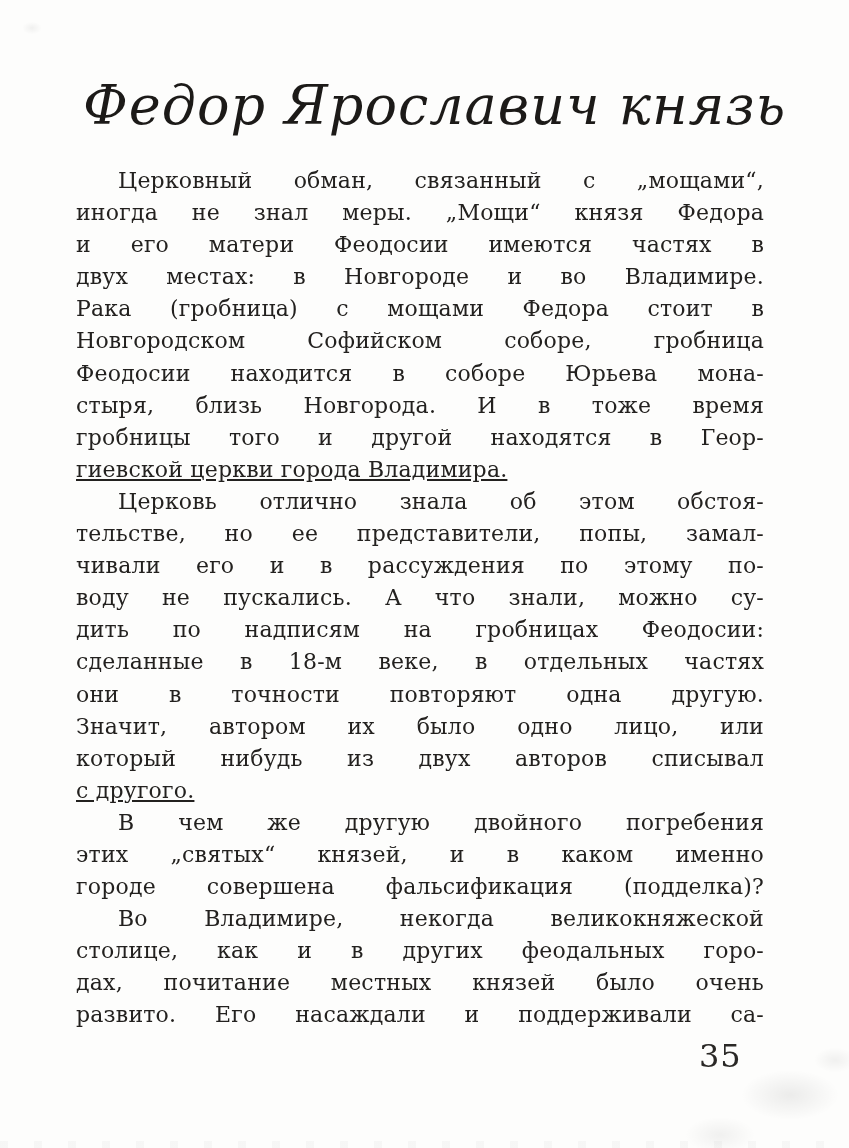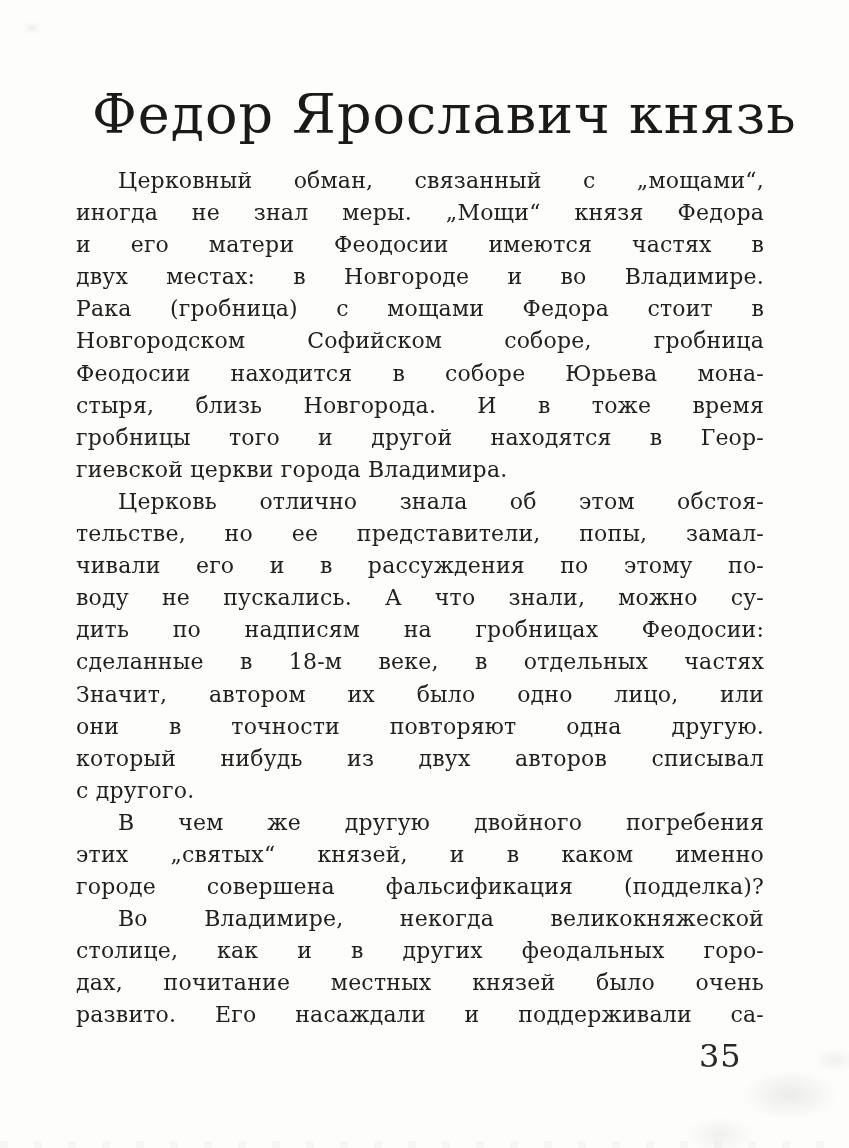--- a/index.html
+++ b/index.html
@@ -19,27 +19,28 @@
       radial-gradient(70px 36px at 790px 1095px, rgba(0,0,0,0.07), transparent 70%),
       radial-gradient(50px 26px at 720px 1135px, rgba(0,0,0,0.05), transparent 70%),
       radial-gradient(30px 18px at 835px 1060px, rgba(0,0,0,0.05), transparent 70%),
       #fdfdfc;
   }
   .title {
     position: absolute;
     top: 66px;
     left: 75px;
     width: 690px;
-    margin: 17px;
+    margin: 8px;
     font-size: 54px;
     font-weight: normal;
     letter-spacing: 1px;
     text-align: left;
     white-space: nowrap;
     color: #1c1a18;
+    font-style: italic;
   }
   .body-text {
     position: absolute;
     top: 165px;
     left: 76px;
     width: 688px;
     font-size: 22px;
     line-height: 32.1px;
     letter-spacing: 0.2px;
     color: #23211f;
@@ -47,20 +48,21 @@
   .para { margin: 0; }
   .line {
     text-align: justify;
     text-align-last: justify;
     -moz-text-align-last: justify;
     white-space: normal;
   }
   .line.first { text-indent: 42px; }
   .line.last {
     text-align-last: left;
+    text-decoration: underline;
     -moz-text-align-last: left;
   }
   .page-number {
     position: absolute;
     top: 1037px;
     left: 699px;
     font-size: 32px;
     letter-spacing: 1px;
     color: #2a2826;
   }
@@ -94,22 +96,22 @@
         <div class="line">гробницы того и другой находятся в Геор-</div>
         <div class="line last">гиевской церкви города Владимира.</div>
       </div>
     <div class="para">
         <div class="line first">Церковь отлично знала об этом обстоя-</div>
         <div class="line">тельстве, но ее представители, попы, замал-</div>
         <div class="line">чивали его и в рассуждения по этому по-</div>
         <div class="line">воду не пускались. А что знали, можно су-</div>
         <div class="line">дить по надписям на гробницах Феодосии:</div>
         <div class="line">сделанные в 18-м веке, в отдельных частях</div>
+        <div class="line">они в точности повторяют одна другую.</div>
         <div class="line">Значит, автором их было одно лицо, или</div>
-        <div class="line">они в точности повторяют одна другую.</div>
         <div class="line">который нибудь из двух авторов списывал</div>
         <div class="line last">с другого.</div>
       </div>
     <div class="para">
         <div class="line first">В чем же другую двойного погребения</div>
         <div class="line">этих „святых“ князей, и в каком именно</div>
         <div class="line">городе совершена фальсификация (подделка)?</div>
       </div>
     <div class="para">
         <div class="line first">Во Владимире, некогда великокняжеской</div>

